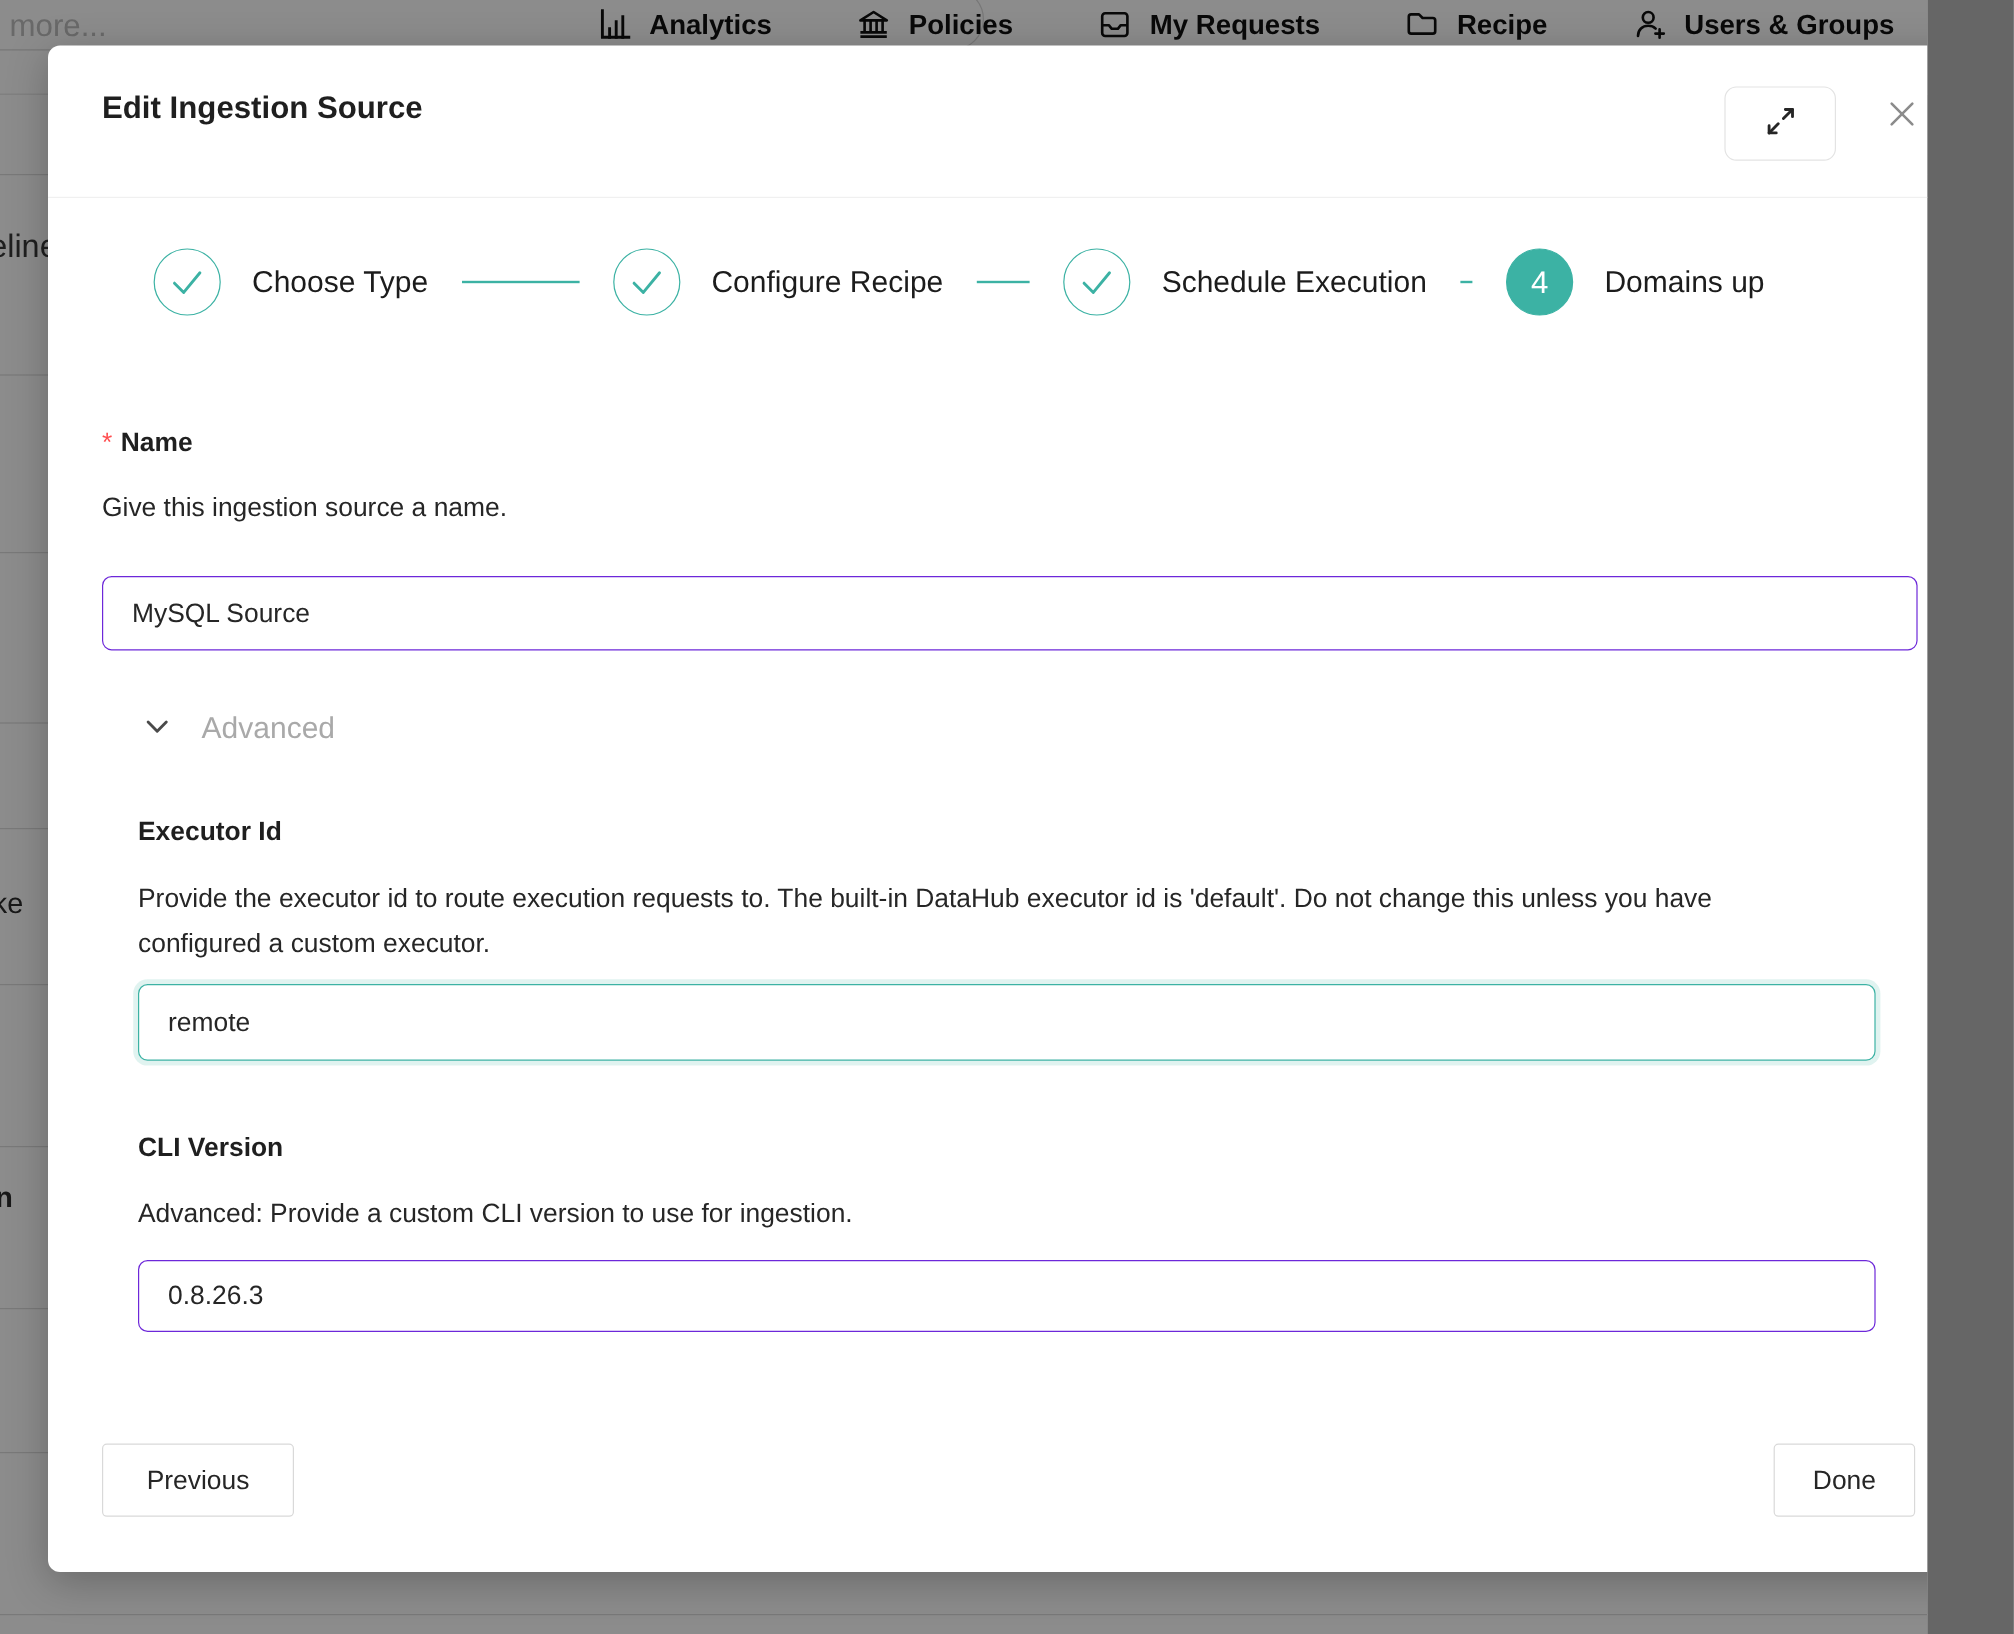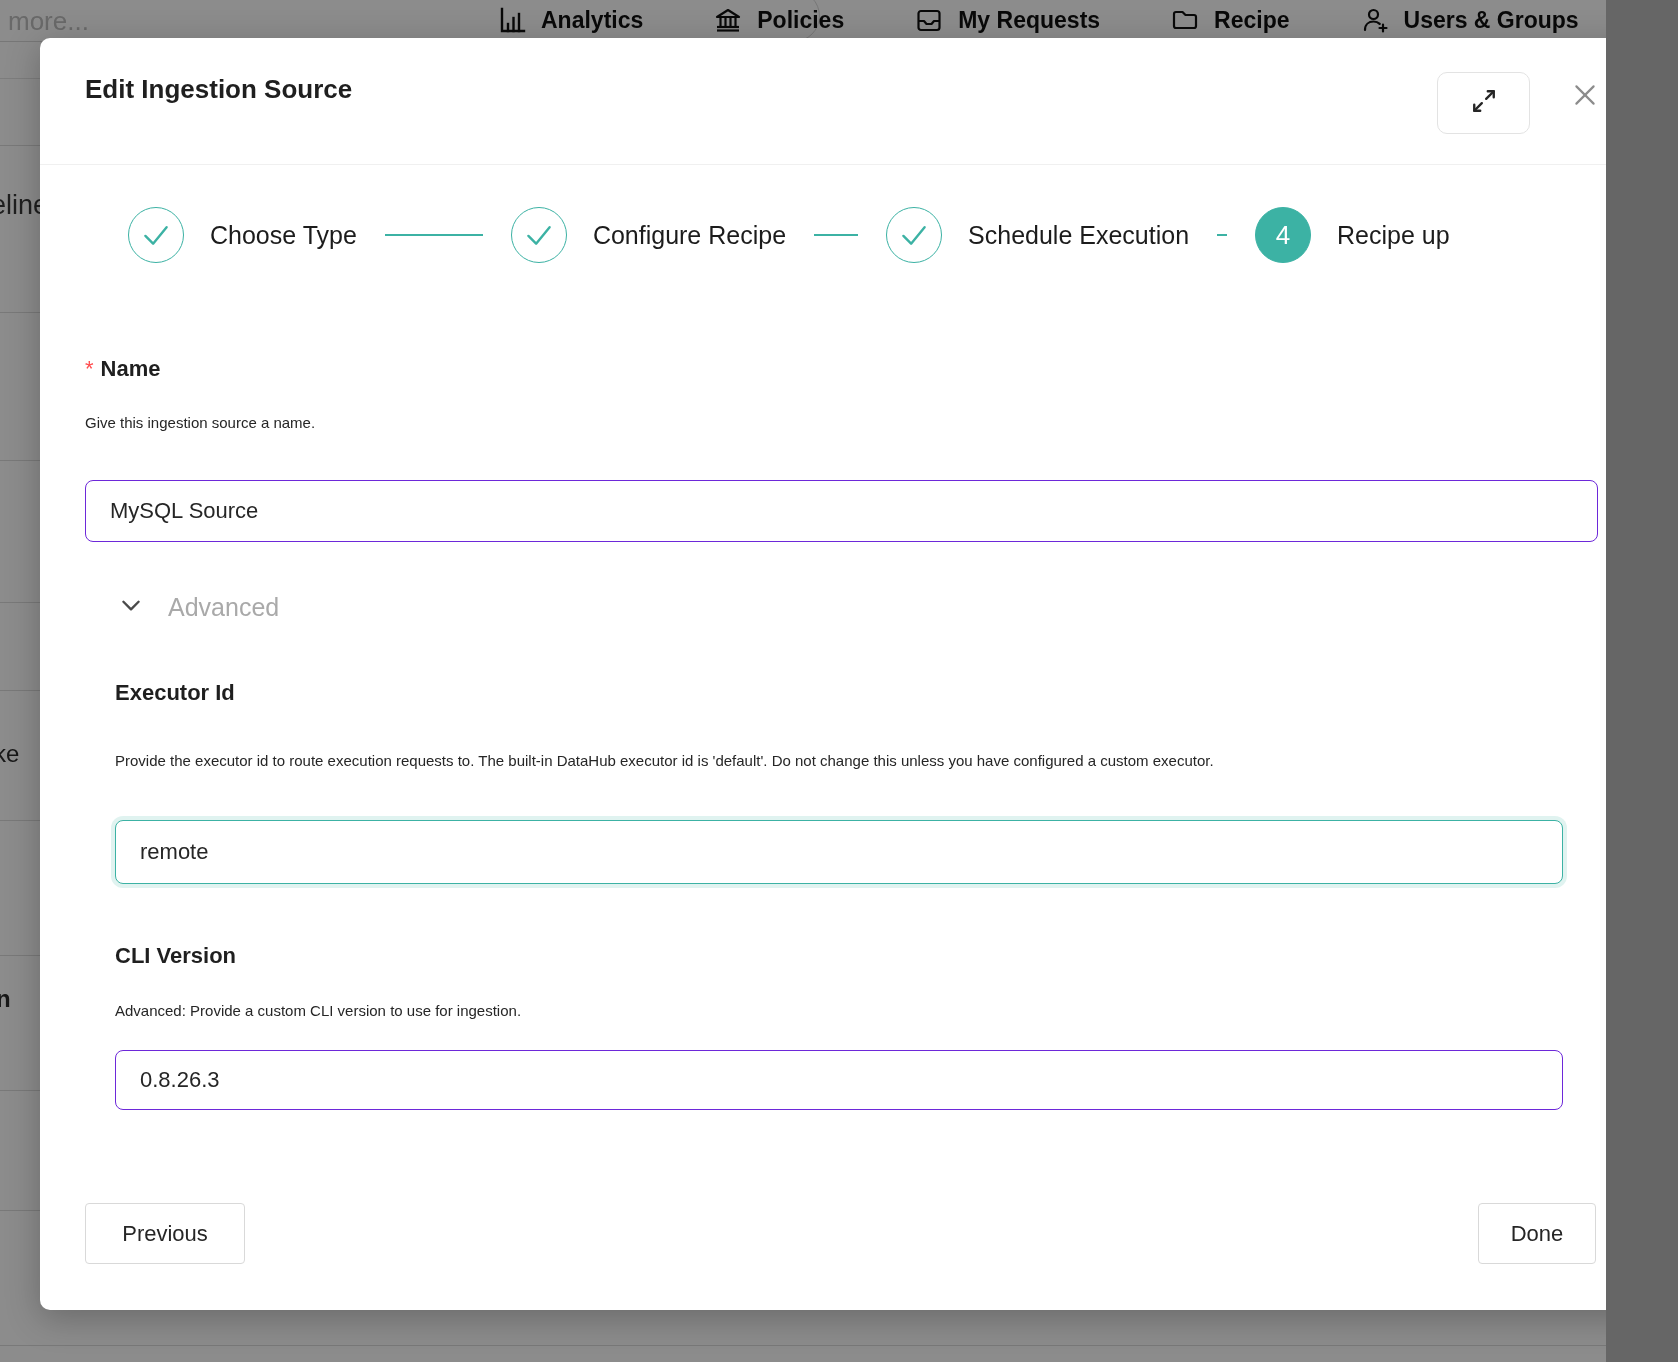--- a/index.html
+++ b/index.html
@@ -52,35 +52,35 @@
   .step-number { color:#fff; font-size:26px; font-weight:500; }
   .step-label { font-size:25px; font-weight:400; color:#1c1c1c; white-space:nowrap; }
   .connector { height:2px; background:#3cb2a4; margin:0 28px; flex:none; }
   .connector.c1 { width:98px; }
   .connector.c2 { width:44px; }
   .connector.c3 { width:10px; }
 
   
   .field-label { position:absolute; font-size:22px; font-weight:600; color:#1f1f1f; }
   .required-mark { color:#ff4d4f; margin-right:7px; font-weight:400; }
-  .field-help { position:absolute; font-size:15px; font-weight:400; color:#262626; line-height:37px; }
+  .field-help { position:absolute; font-size:22px; font-weight:400; color:#262626; line-height:37px; }
   .text-input {
     position:absolute; height:62px; border:1px solid #6d28d9; border-radius:8px;
     padding:0 24px; font-size:22px; color:#262626; background:#fff; outline:none;
     font-family:"Liberation Sans", sans-serif;
   }
   .name-label { left:45px; top:318px; }
   .name-help  { left:45px; top:366px; }
   .name-input { left:45px; top:442px; width:1513px; }
 
   .advanced-row { position:absolute; left:78px; top:549px; height:40px; display:flex; align-items:center; gap:24px; cursor:pointer; }
   .advanced-label { font-size:25px; font-weight:400; color:#a9a9a9; }
 
   .exec-label { left:75px; top:642px; }
-  .exec-help  { left:75px; top:692px; width:1370px;margin-top:12px; }
+  .exec-help  { left:75px; top:692px; width:1370px; }
   .exec-input {
     left:75px; top:782px; width:1448px; height:64px;
     border:1.5px solid #3cb2a4;
     box-shadow:0 0 0 4px rgba(60,178,164,0.16);
   }
   .cli-label { left:75px; top:905px; }
   .cli-help  { left:75px; top:954px; }
   .cli-input { left:75px; top:1012px; width:1448px; height:60px; }
 
   
@@ -225,21 +225,21 @@
               <path d="M17 29 L25 37 L39 20"></path>
             </svg>
         </div>
         <div class="step-label">Schedule Execution</div>
       </div>
       <div class="connector c3"></div>
       <div class="step">
         <div class="step-circle filled">
           <span class="step-number">4</span>
         </div>
-        <div class="step-label">Recipe up</div>
+        <div class="step-label">Domains up</div>
       </div>
     </div>
 
     <div class="field-label name-label">
       <span class="required-mark">*</span><span>Name</span>
     </div>
     <div class="field-help name-help">Give this ingestion source a name.</div>
     <input class="text-input name-input" type="text" value="MySQL Source" style="">
 
     <div class="advanced-row">

